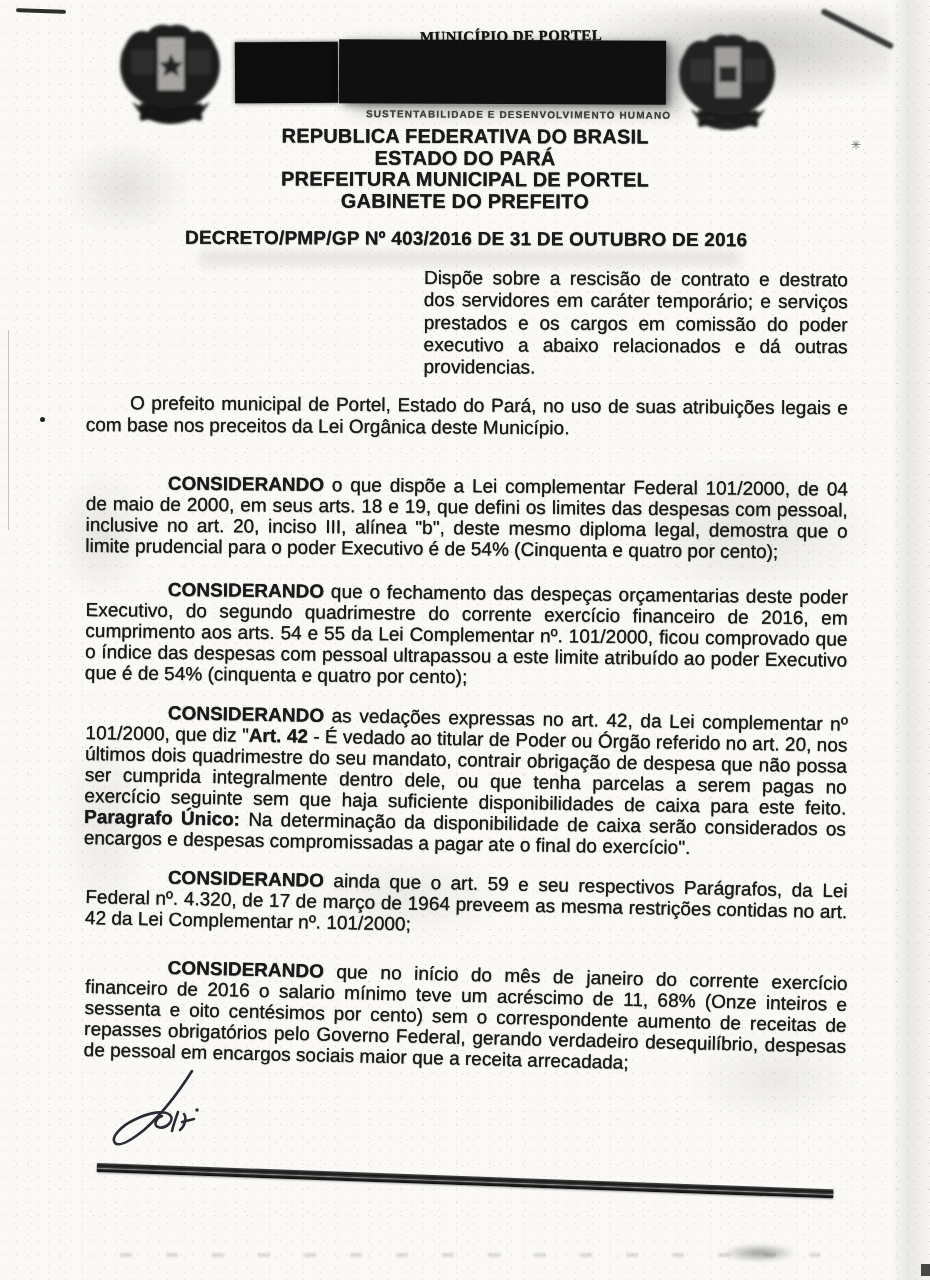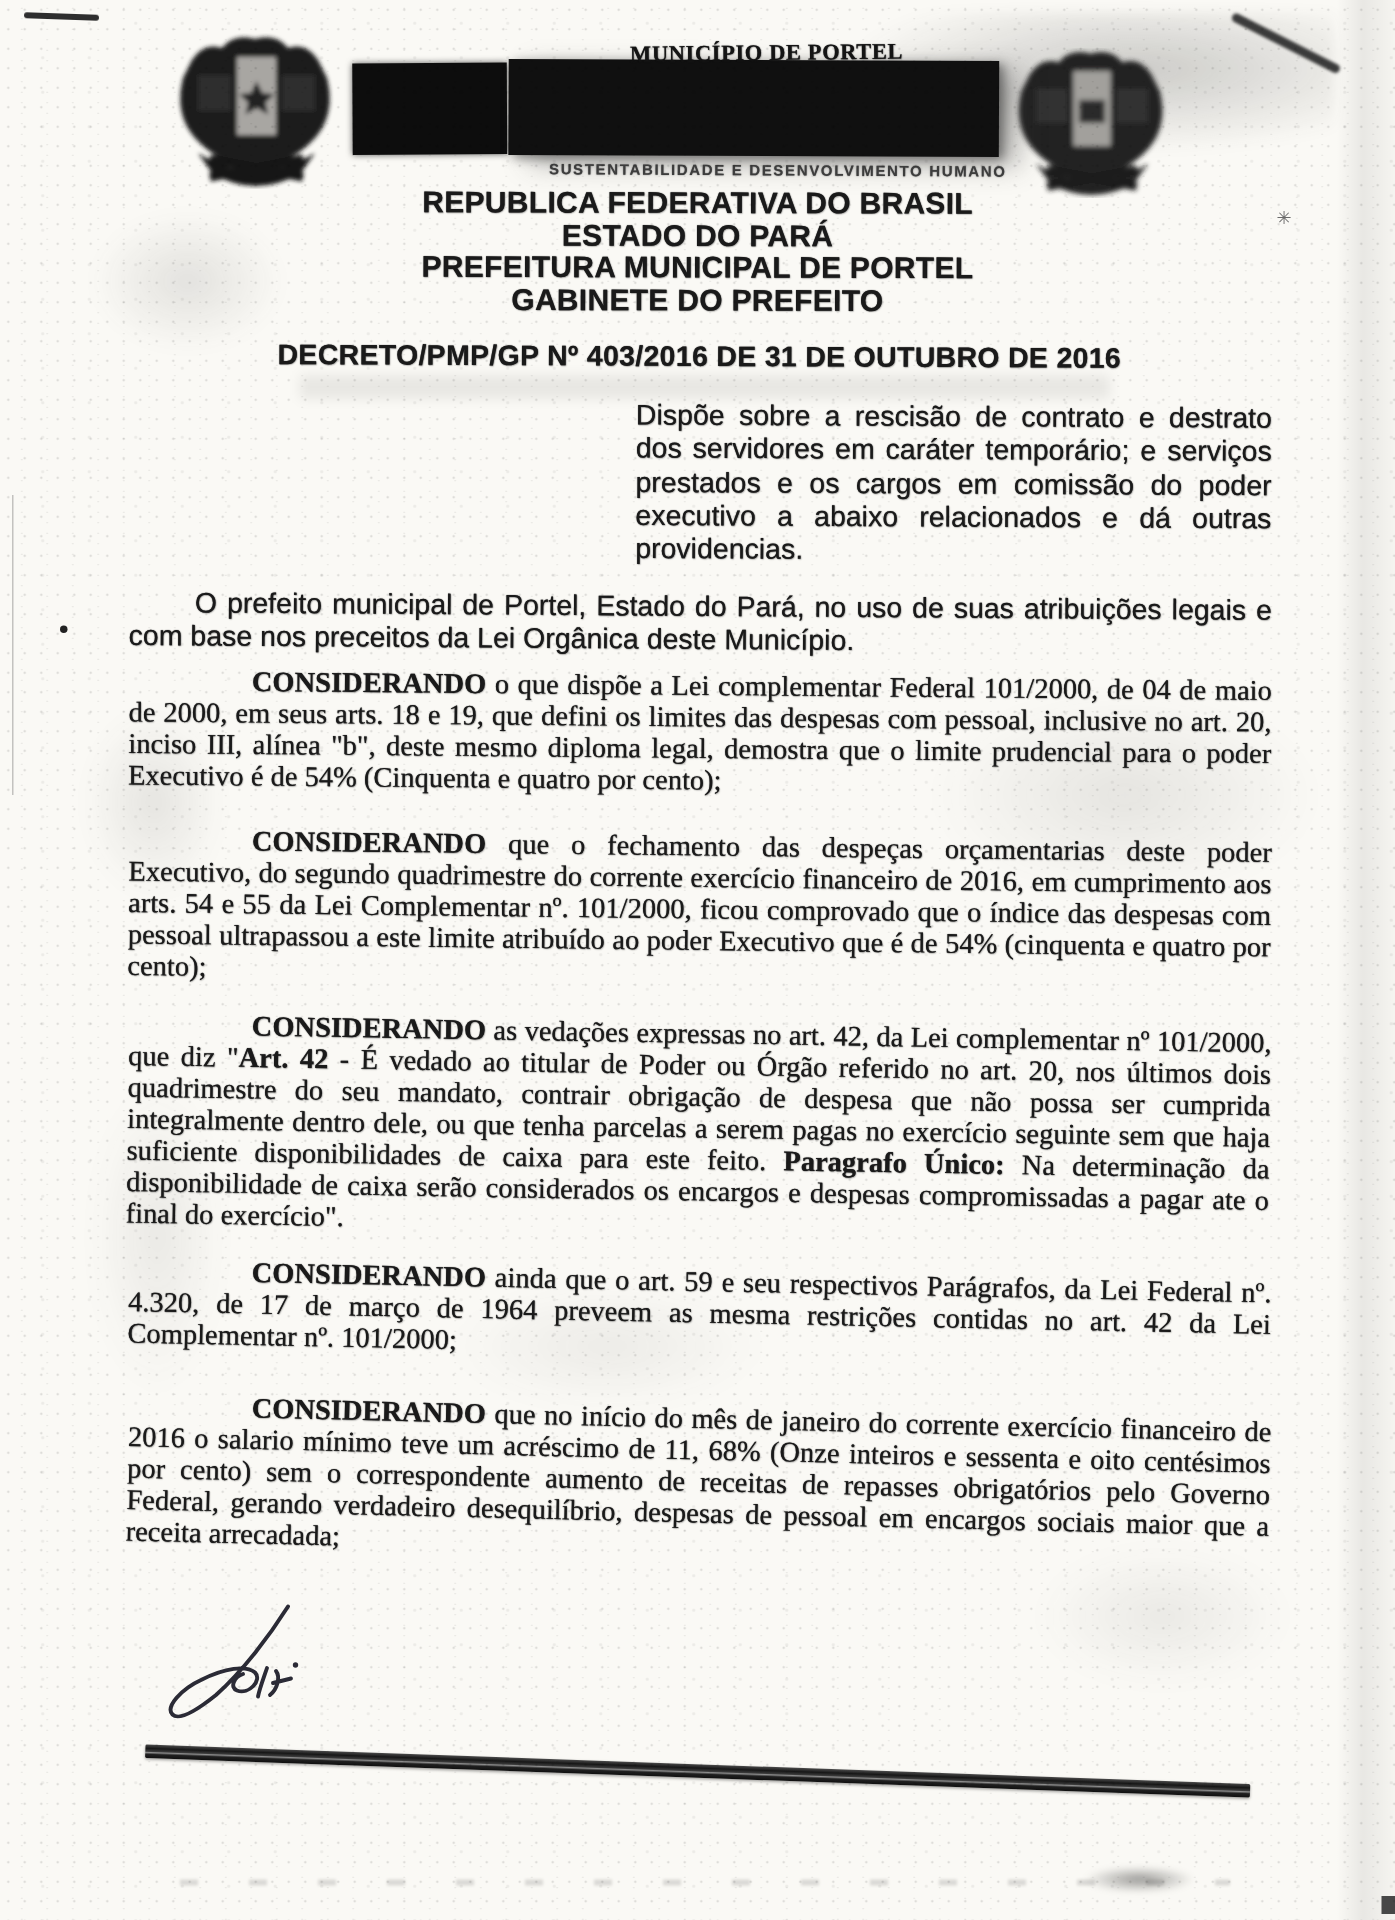--- a/index.html
+++ b/index.html
@@ -46,21 +46,21 @@
   .decree-title{ position:absolute; left:185px; top:228px; z-index:3;
              font-size:19px; font-weight:bold; letter-spacing:.2px; transform:rotate(.25deg); }
 
   
   .epigraph{ position:absolute; left:424px; top:267px; width:424px; margin:0; z-index:3;
              font-size:19px; line-height:22.3px; text-align:justify; transform:rotate(.3deg);
              transform-origin:left top; }
   .preamble{ position:absolute; left:86px; top:392px; width:762px; margin:0; z-index:3;
              font-size:19px; line-height:21.5px; text-align:justify; text-indent:44px;
              transform:rotate(.4deg); transform-origin:left top; }
-  .considerations{ position:absolute; left:86px; top:444px; width:762px; z-index:3;font-family:Liberation Serif, serif; }
+  .considerations{ position:absolute; left:86px; top:472px; width:762px; z-index:3; }
   .considerations p{ margin:0; font-size:19px; line-height:21px; text-align:justify;
              text-indent:82px; transform-origin:left top; }
   .considerations .b{ font-weight:bold; }
   .considerations .c0{ transform:rotate(.5deg);  margin-bottom:22px; }
   .considerations .c1{ transform:rotate(.65deg); margin-bottom:18px; }
   .considerations .c2{ transform:rotate(.95deg); margin-bottom:17px; }
   .considerations .c3{ transform:rotate(1.15deg);margin-bottom:27px; }
   .considerations .c4{ transform:rotate(1.35deg);margin-bottom:0; }
 
   

